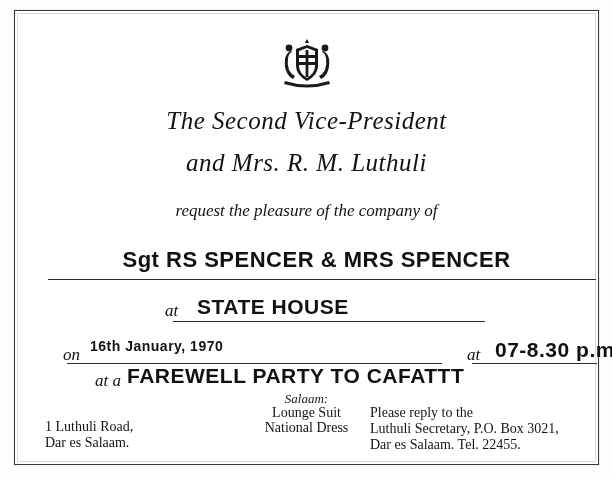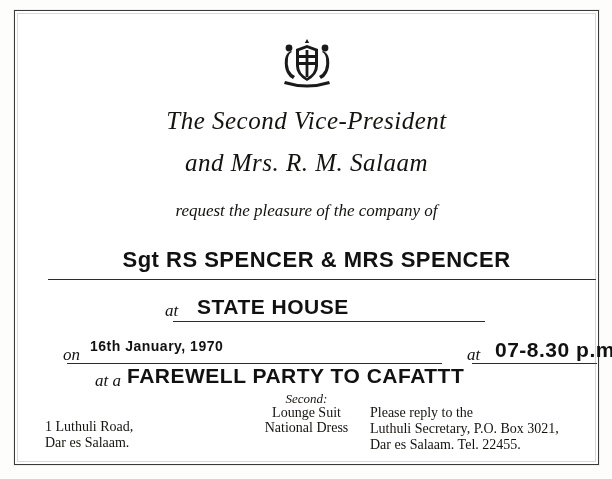--- a/index.html
+++ b/index.html
@@ -235,42 +235,42 @@
           <circle cx="54" cy="9" r="3.4"></circle>
 
           <path d="M36 0 l2.2 4 h-4.4 z"></path>
 
           <path d="M14 42 q22 7 44 0 l1 3 q-23 7 -46 0 z"></path>
         </g>
       </svg>
     </div>
 
     <div class="line title1">The Second Vice-President</div>
-    <div class="line title2">and Mrs. R. M. Salaam</div>
+    <div class="line title2">and Mrs. R. M. Luthuli</div>
     <div class="line request">request the pleasure of the company of</div>
 
     <div class="fill guest">Sgt RS SPENCER &amp; MRS SPENCER</div>
     <div class="rule rule-guest"></div>
 
     <div class="fill at-label">at</div>
     <div class="fill venue">STATE HOUSE</div>
     <div class="rule rule-venue"></div>
 
     <div class="fill on-label">on</div>
     <div class="fill date">16th January, 1970</div>
     <div class="rule rule-date"></div>
 
     <div class="fill at2-label">at</div>
     <div class="fill time">07-8.30 p.m.</div>
     <div class="rule rule-time"></div>
 
     <div class="fill at3-label">at a</div>
     <div class="fill occasion">FAREWELL PARTY TO CAFATTT</div>
 
-    <div class="dress-head">Second:</div>
+    <div class="dress-head">Salaam:</div>
     <div class="dress-list">
       <div>Lounge Suit</div>
       <div>National Dress</div>
     </div>
 
     <div class="addr-left">
       <div>1 Luthuli Road,</div>
       <div>Dar es Salaam.</div>
     </div>
 

